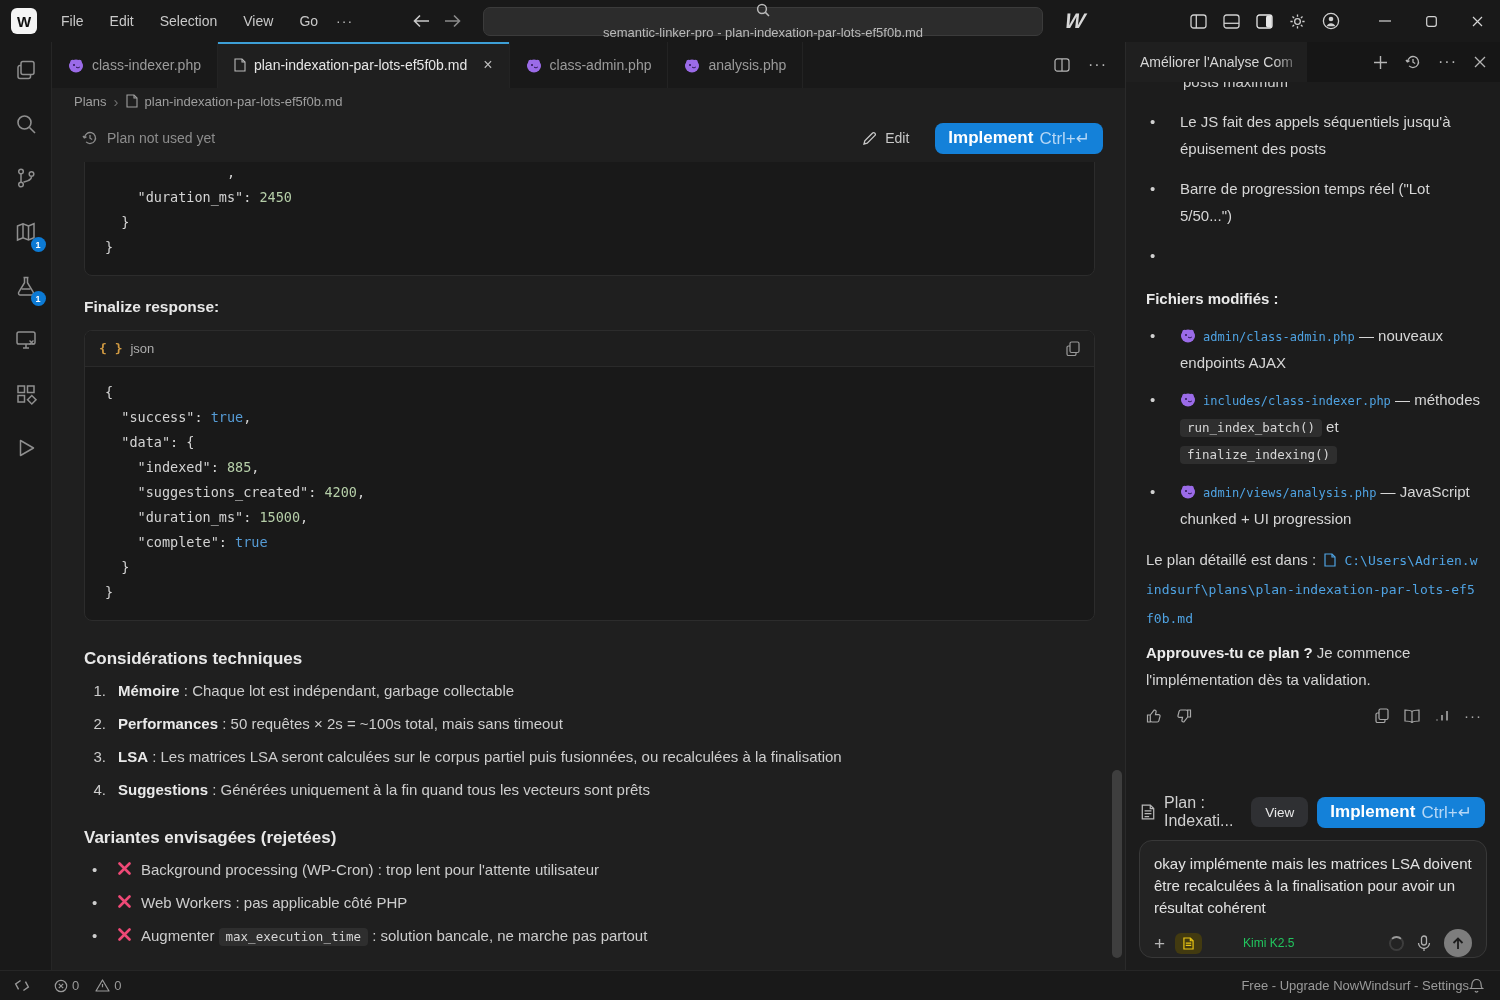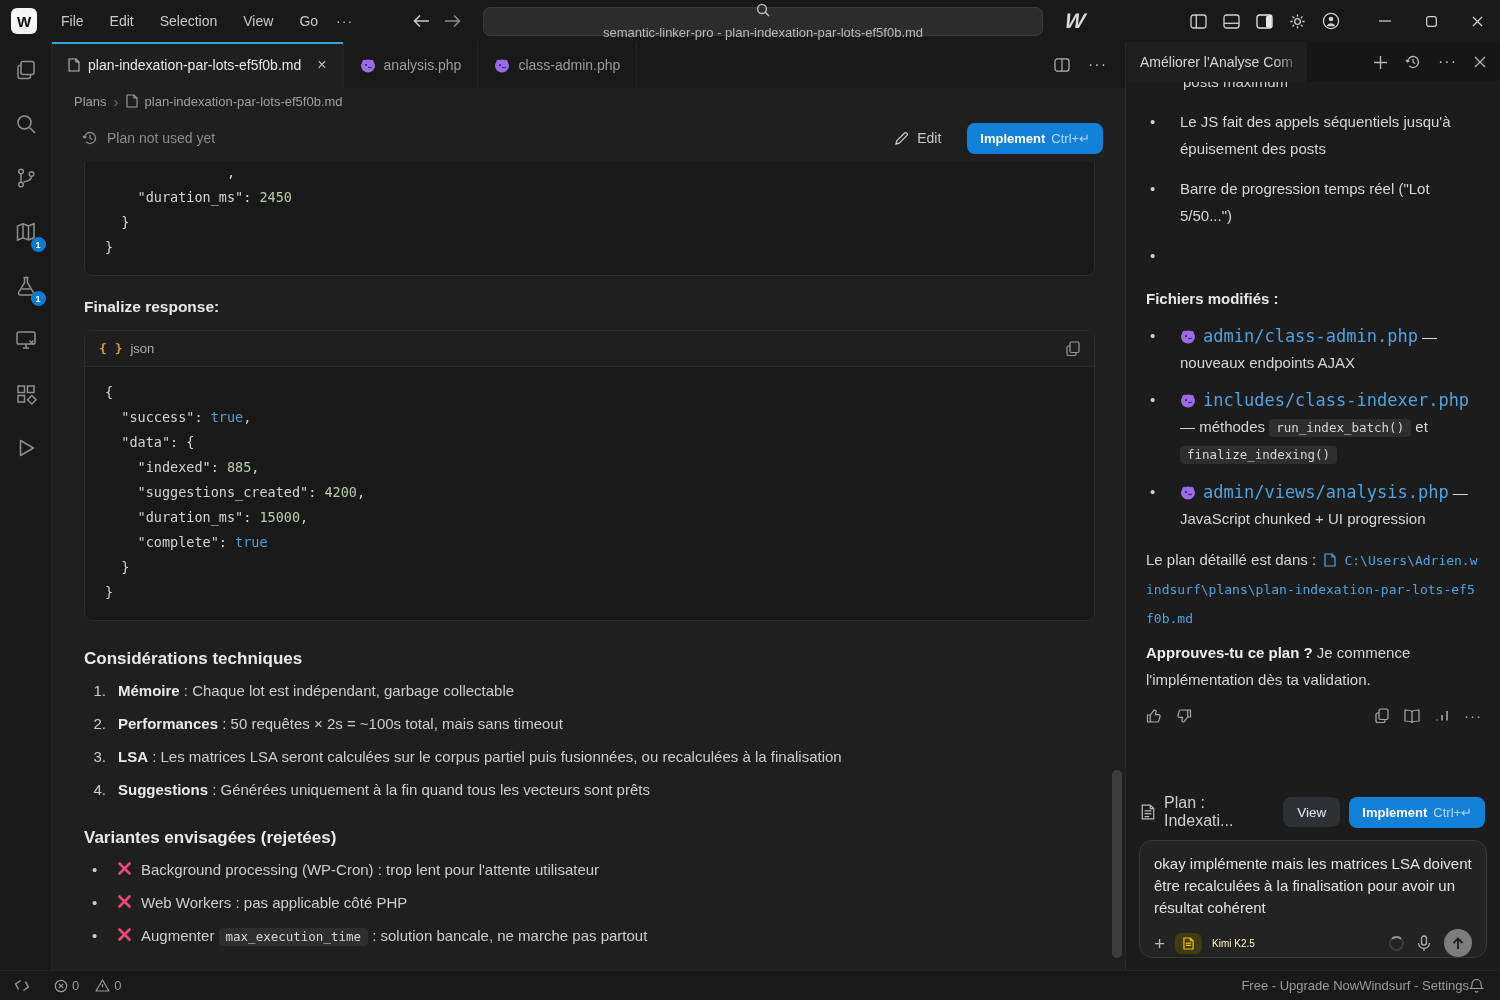--- a/index.html
+++ b/index.html
@@ -49,21 +49,21 @@
   .tab-actions { margin-left:auto; display:flex; align-items:center; gap:18px; padding:0 18px; color:#b5b5b5; }
 
   .breadcrumb { height:26px; display:flex; align-items:center; gap:7px; padding-left:22px;
     color:#9f9f9f; font-size:13px; background:#1f1f1f; }
   .crumb-sep { color:#6e6e6e; font-size:15px; }
 
   .planrow { height:48px; display:flex; align-items:center; padding:0 22px 0 30px; }
   .plan-status { display:flex; align-items:center; gap:9px; color:#8d8d8d; font-size:14px; }
   .planrow .spacer { flex:1; }
   .edit-btn { display:flex; align-items:center; gap:8px; color:#c9c9c9; font-size:14px; margin-right:26px; }
-  .implement-btn { background:#1481d9; color:#fff; font-size:13px; font-weight:600;
+  .implement-btn { background:#1481d9; color:#fff; font-size:17px; font-weight:600;
     border-radius:8px; height:31px; display:flex; align-items:center; padding:0 13px; gap:6px; }
   .implement-btn .shortcut { color:#b5d7f6; font-weight:400; }
 
   
   .content { position:absolute; top:120px; left:32px; right:30px; bottom:0; overflow:hidden; }
   .codeblock { background:#191919; border:1px solid #2c2c2c; border-radius:8px; overflow:hidden; }
   .codeblock.partial { margin-top:-16px; }
   .cb-head { height:36px; background:#1e1e1e; border-bottom:1px solid #2a2a2a;
     display:flex; align-items:center; padding:0 14px; gap:8px; font-size:13px; color:#adadad; }
   .cb-braces { color:#d19a42; font-family:"DejaVu Sans Mono", monospace; font-weight:bold; }
@@ -94,21 +94,21 @@
   .cas-head-icons { margin-left:auto; display:flex; gap:17px; padding-right:14px; color:#b5b5b5; align-items:center; }
   .cas-body { flex:1; overflow:hidden; padding:0 18px 0 20px; color:#d6d6d6; font-size:15px; }
   .clipwrap { height:13px; overflow:hidden; margin-left:37px; }
   .clipwrap span { display:block; margin-top:-9px; color:#cfcfcf; }
   .cas-bullet { display:flex; margin-top:13px; line-height:27px; }
   .cas-bullet .dot { width:34px; flex:none; text-align:left; padding-left:4px; color:#d0d0d0; }
   .cas-files-h { font-weight:bold; color:#e9e9e9; margin-top:16px; line-height:27px; }
   .cas-file { display:flex; margin-top:11px; line-height:26px; }
   .cas-file .dot { width:34px; flex:none; padding-left:4px; color:#d0d0d0; }
   .cas-file .body { word-break:break-word; }
-  .mono-link { font-family:"DejaVu Sans Mono",monospace; font-size:17px; color:#4fa3e3; }
+  .mono-link { font-family:"DejaVu Sans Mono",monospace; font-size:12px; color:#4fa3e3; }
   .cas-file .php-ic { display:inline-block; vertical-align:-2px; margin-right:7px; }
   .cas-plan-line { margin-top:14px; line-height:28px; word-break:break-all; }
   .cas-plan-line .mono-link { font-size:13px; }
   .doc-ic-inline { display:inline-block; vertical-align:-2px; margin:0 4px; }
   .cas-approve { margin-top:6px; line-height:27px; }
   .cas-approve b { color:#ececec; }
   .msg-actions { display:flex; align-items:center; margin-top:14px; color:#a9a9a9; }
   .msg-actions .left { display:flex; gap:14px; }
   .msg-actions .right { margin-left:auto; display:flex; gap:15px; align-items:center; }
 
@@ -116,21 +116,21 @@
   .plan-chip { display:flex; align-items:center; gap:9px; padding:4px 2px 10px; }
   .plan-chip .lbl { color:#cfcfcf; font-size:16px; }
   .view-btn { margin-left:auto; background:#2f3033; color:#e8e8e8; font-size:13.5px;
     border-radius:8px; height:30px; display:flex; align-items:center; padding:0 14px; }
   .input-card { background:#232323; border:1px solid #383838; border-radius:13px; padding:12px 14px 0; }
   .input-text { color:#e2e2e2; font-size:15px; line-height:22px; }
   .input-row { display:flex; align-items:center; margin-top:10px; gap:10px; }
   .plus { color:#b5b5b5; font-size:19px; line-height:1; }
   .model-badge { background:#423a10; border-radius:6px; width:27px; height:21px;
     display:flex; align-items:center; justify-content:center; }
-  .model-name { color:#fef9c3; font-size:10px; }
+  .model-name { color:#22c55e; font-size:12px;margin-left:31px; }
   .input-row .right { margin-left:auto; display:flex; align-items:center; gap:13px; }
   .spinner { width:15px; height:15px; border-radius:50%; border:2.5px solid #3d3d3d; border-top-color:#9a9a9a; }
   .send-btn { width:28px; height:28px; border-radius:50%; background:#7d7d7d;
     display:flex; align-items:center; justify-content:center; }
 
   
   .statusbar { position:absolute; left:0; right:0; bottom:0; height:30px; background:#191919;
     border-top:1px solid #262626; display:flex; align-items:center; color:#9a9a9a; font-size:13px; }
   .sb-left { display:flex; align-items:center; gap:8px; padding-left:14px; }
   .sb-group { display:flex; align-items:center; gap:4px; margin-left:16px; }
@@ -280,53 +280,65 @@
       </div>
     <div class="ab-item">
       <svg width="24" height="24" viewBox="0 0 24 24" stroke="#8f8f8f" stroke-width="1.5" fill="none">
           <path d="M6.5 4.5l13 7.5-13 7.5v-15z" stroke-linejoin="round"></path>
         </svg>
       </div>
   </div>
 
   <div class="editor-region">
     <div class="tabbar">
-        <div class="tab active">
-          <span class="ic">
-            <svg width="12" height="14" viewBox="0 0 12 14" stroke="#b9b9b9" stroke-width="1.1" fill="none">
-              <path d="M1 1h7l3 3v9H1z"></path>
-              <path d="M8 1v3h3"></path>
-            </svg>
-          </span>
-          <span>plan-indexation-par-lots-ef5f0b.md</span>
-          <span class="close">×</span>
-        </div>
         <div class="tab">
           <span class="ic">
             <svg width="16" height="15" viewBox="0 0 16 15">
               <ellipse cx="8" cy="8" rx="7" ry="6.4" fill="#9b6be8"></ellipse>
               <circle cx="4.6" cy="4.2" r="2.4" fill="#9b6be8"></circle>
               <circle cx="11.4" cy="4.2" r="2.4" fill="#9b6be8"></circle>
               <circle cx="6" cy="7" r="1" fill="#2a1650"></circle>
               <path d="M8 9c1.2 1 2.6 1 3.8 0" stroke="#2a1650" stroke-width="1" fill="none"></path>
             </svg>
           </span>
-          <span>analysis.php</span>
+          <span>class-indexer.php</span>
+        </div>
+        <div class="tab active">
+          <span class="ic">
+            <svg width="12" height="14" viewBox="0 0 12 14" stroke="#b9b9b9" stroke-width="1.1" fill="none">
+              <path d="M1 1h7l3 3v9H1z"></path>
+              <path d="M8 1v3h3"></path>
+            </svg>
+          </span>
+          <span>plan-indexation-par-lots-ef5f0b.md</span>
+          <span class="close">×</span>
         </div>
         <div class="tab">
           <span class="ic">
             <svg width="16" height="15" viewBox="0 0 16 15">
               <ellipse cx="8" cy="8" rx="7" ry="6.4" fill="#9b6be8"></ellipse>
               <circle cx="4.6" cy="4.2" r="2.4" fill="#9b6be8"></circle>
               <circle cx="11.4" cy="4.2" r="2.4" fill="#9b6be8"></circle>
               <circle cx="6" cy="7" r="1" fill="#2a1650"></circle>
               <path d="M8 9c1.2 1 2.6 1 3.8 0" stroke="#2a1650" stroke-width="1" fill="none"></path>
             </svg>
           </span>
           <span>class-admin.php</span>
+        </div>
+        <div class="tab">
+          <span class="ic">
+            <svg width="16" height="15" viewBox="0 0 16 15">
+              <ellipse cx="8" cy="8" rx="7" ry="6.4" fill="#9b6be8"></ellipse>
+              <circle cx="4.6" cy="4.2" r="2.4" fill="#9b6be8"></circle>
+              <circle cx="11.4" cy="4.2" r="2.4" fill="#9b6be8"></circle>
+              <circle cx="6" cy="7" r="1" fill="#2a1650"></circle>
+              <path d="M8 9c1.2 1 2.6 1 3.8 0" stroke="#2a1650" stroke-width="1" fill="none"></path>
+            </svg>
+          </span>
+          <span>analysis.php</span>
         </div>
         <div class="tab-actions">
           <span class="ic">
             <svg width="16" height="14" viewBox="0 0 17 15" stroke="#b5b5b5" stroke-width="1.3" fill="none">
               <rect x="1" y="1" width="15" height="13" rx="2.5"></rect>
               <path d="M8.5 1v13"></path>
             </svg>
           </span>
           <span style="letter-spacing:1px;">···</span>
         </div>

